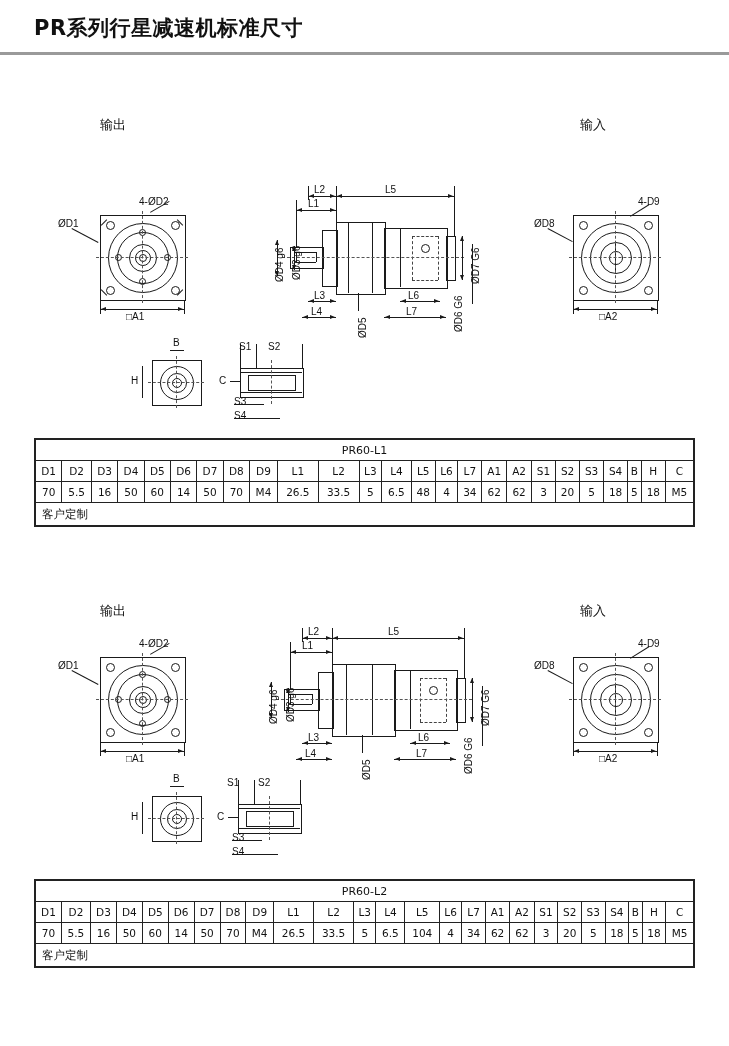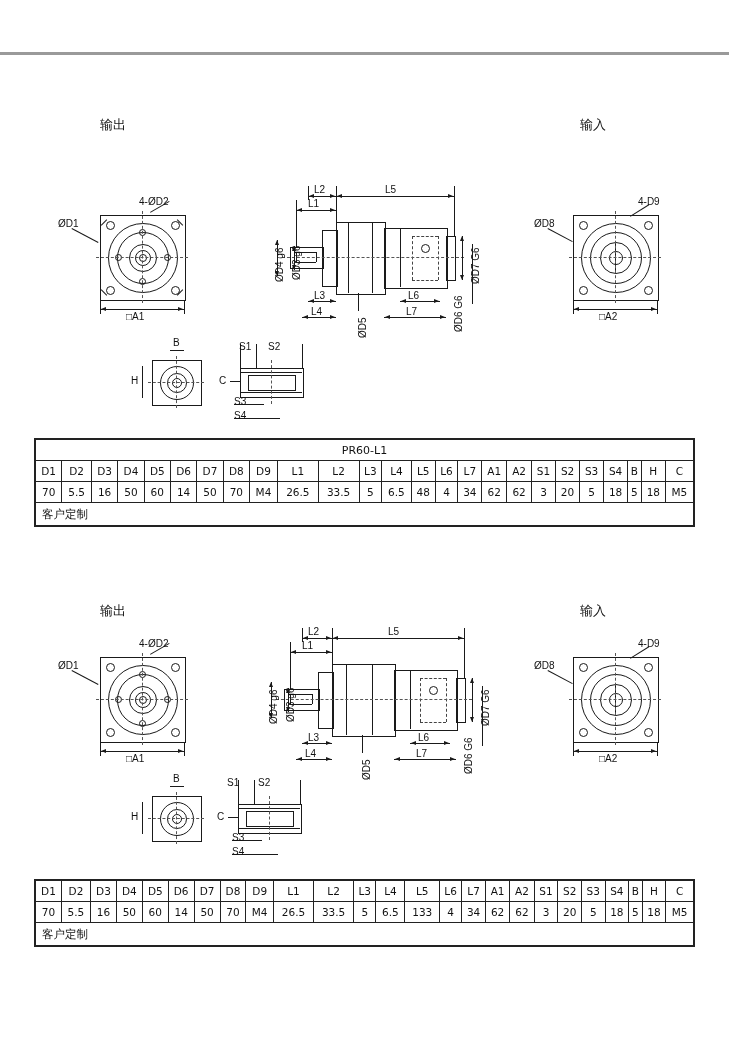--- a/index.html
+++ b/index.html
@@ -57,20 +57,21 @@
                   font-family:"DejaVu Sans","Liberation Sans",sans-serif;font-weight:normal;}
   .tbl .name-row td{height:20px;font-size:11px;}
   .tbl .note td{text-align:left;padding-left:6px;height:22px;font-size:11.5px;}
   .tbl-outer{position:absolute;border:1px solid #222;background:#fff;box-sizing:border-box;}
 </style>
 </head>
 <body>
 
 <div class="page">
 
+  <div class="title">PR系列行星减速机标准尺寸</div>
   <div class="title-rule"></div>
 
   <div>
 
     <div class="lbl-cn" style="left:100px;top:116px;">输出</div>
     <div class="lbl-cn" style="left:580px;top:116px;">输入</div>
 
     <div>
 
       <div class="rect" style="left:100px;top:215px;width:84px;height:84px;"></div>
@@ -516,20 +517,23 @@
       <div class="lbl" style="left:232px;top:846px;font-size:10px;">S4</div>
 
       <div class="lbl" style="left:217px;top:811px;font-size:10px;">C</div>
       <div class="ln h" style="left:228px;top:817px;width:10px;"></div>
     </div>
   </div>
 
   <div class="tbl-outer" style="left:34px;top:879px;width:661px;">
     <table class="tbl" style="position:static;width:100%;border:0;">
       <tbody>
+          <tr class="name-row">
+        <td colspan="25">PR60-L2</td>
+      </tr>
       <tr>
         <td>D1</td>
         <td>D2</td>
         <td>D3</td>
         <td>D4</td>
         <td>D5</td>
         <td>D6</td>
         <td>D7</td>
         <td>D8</td>
         <td>D9</td>
@@ -557,21 +561,21 @@
         <td>50</td>
         <td>60</td>
         <td>14</td>
         <td>50</td>
         <td>70</td>
         <td>M4</td>
         <td>26.5</td>
         <td>33.5</td>
         <td>5</td>
         <td>6.5</td>
-        <td>133</td>
+        <td>104</td>
         <td>4</td>
         <td>34</td>
         <td>62</td>
         <td>62</td>
         <td>3</td>
         <td>20</td>
         <td>5</td>
         <td>18</td>
         <td>5</td>
         <td>18</td>

